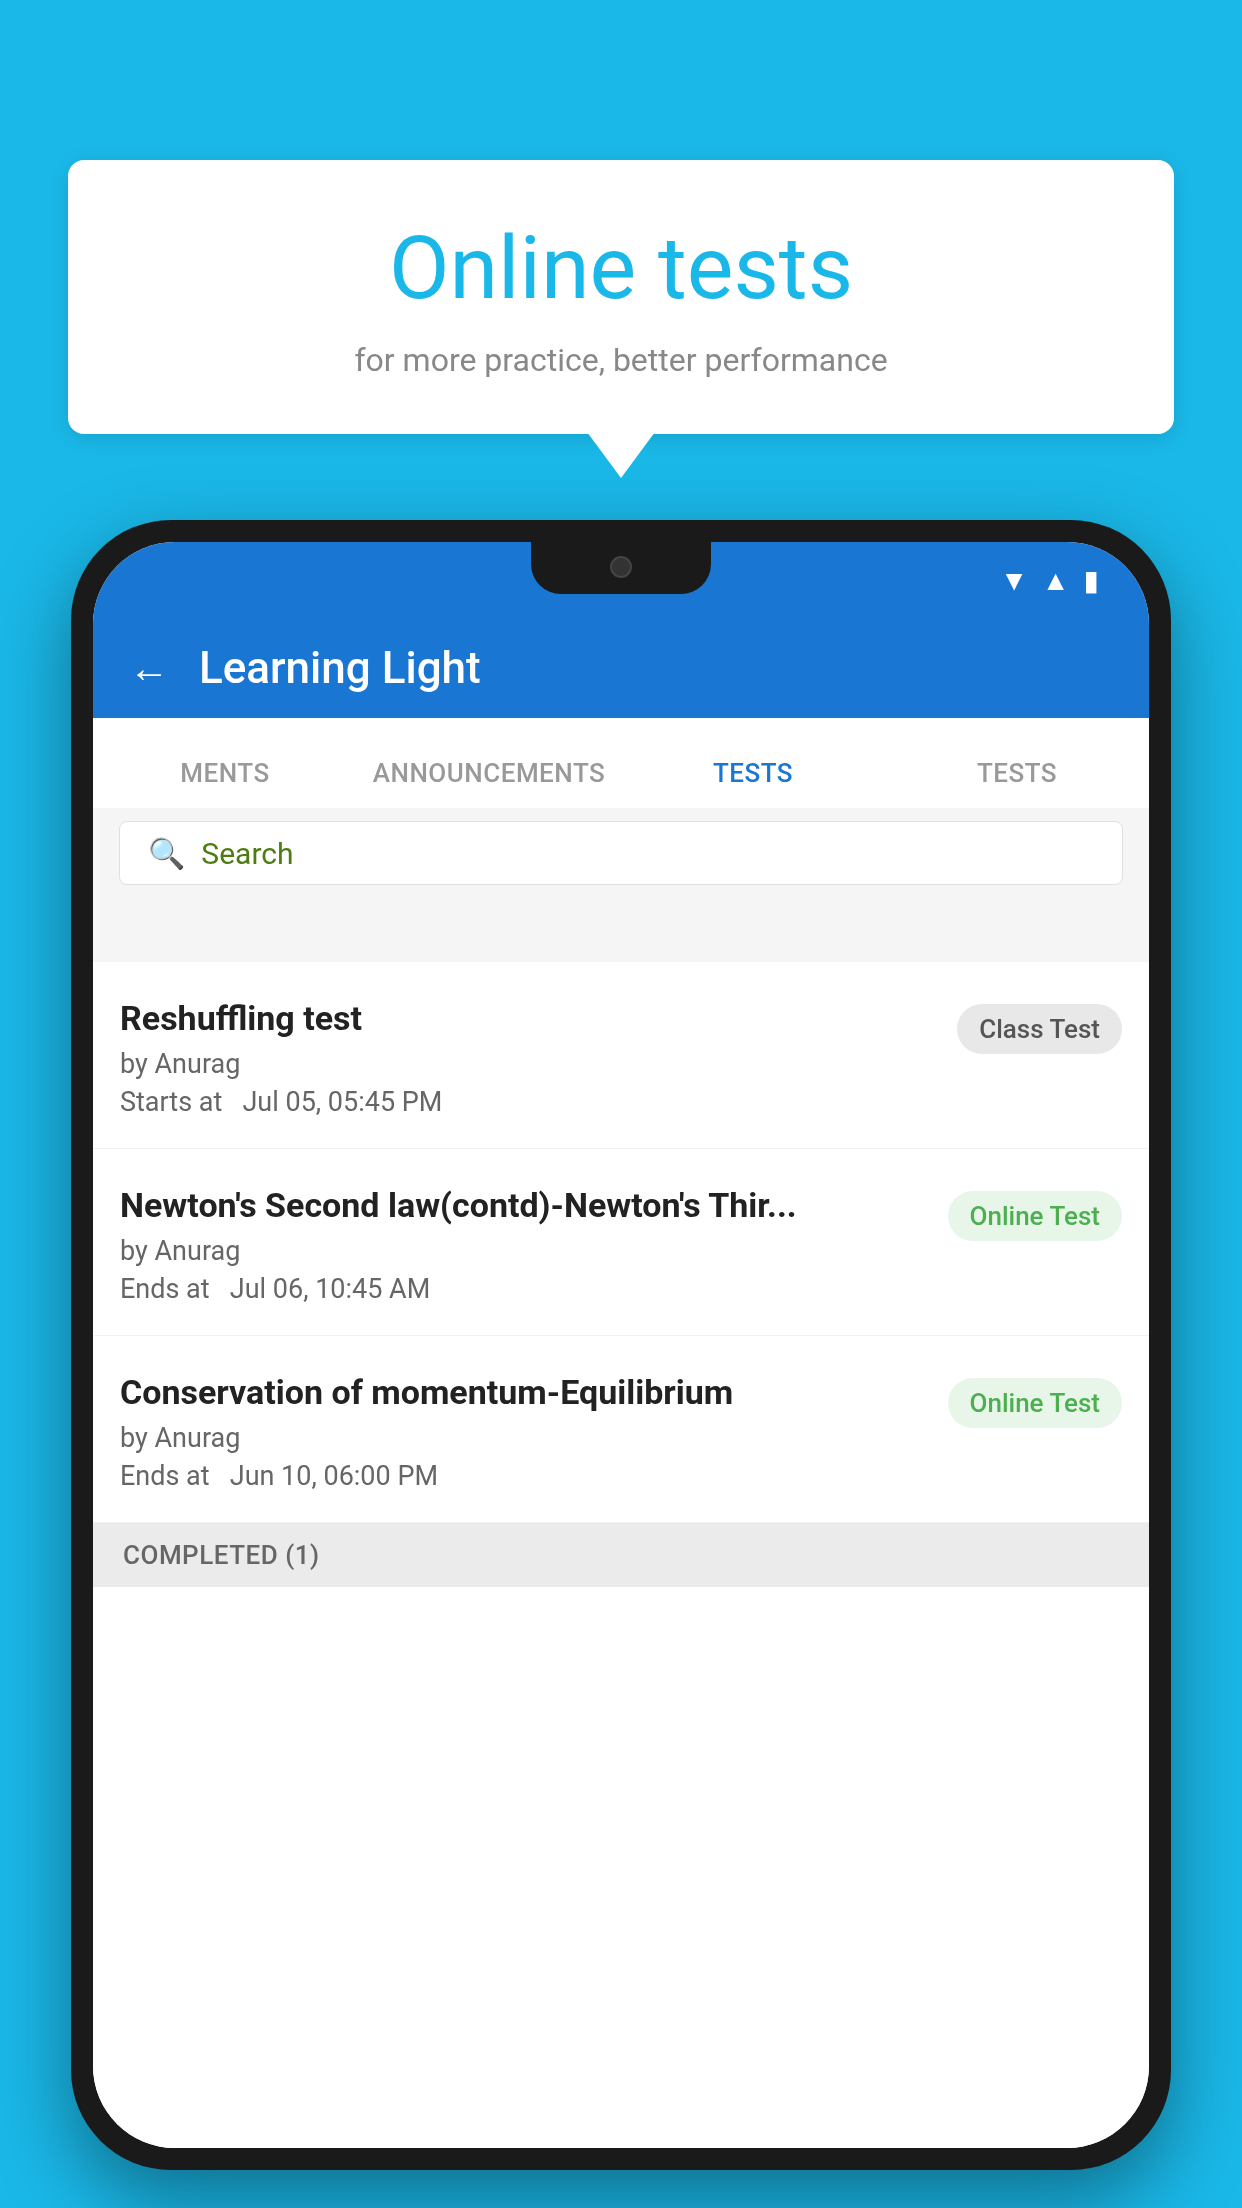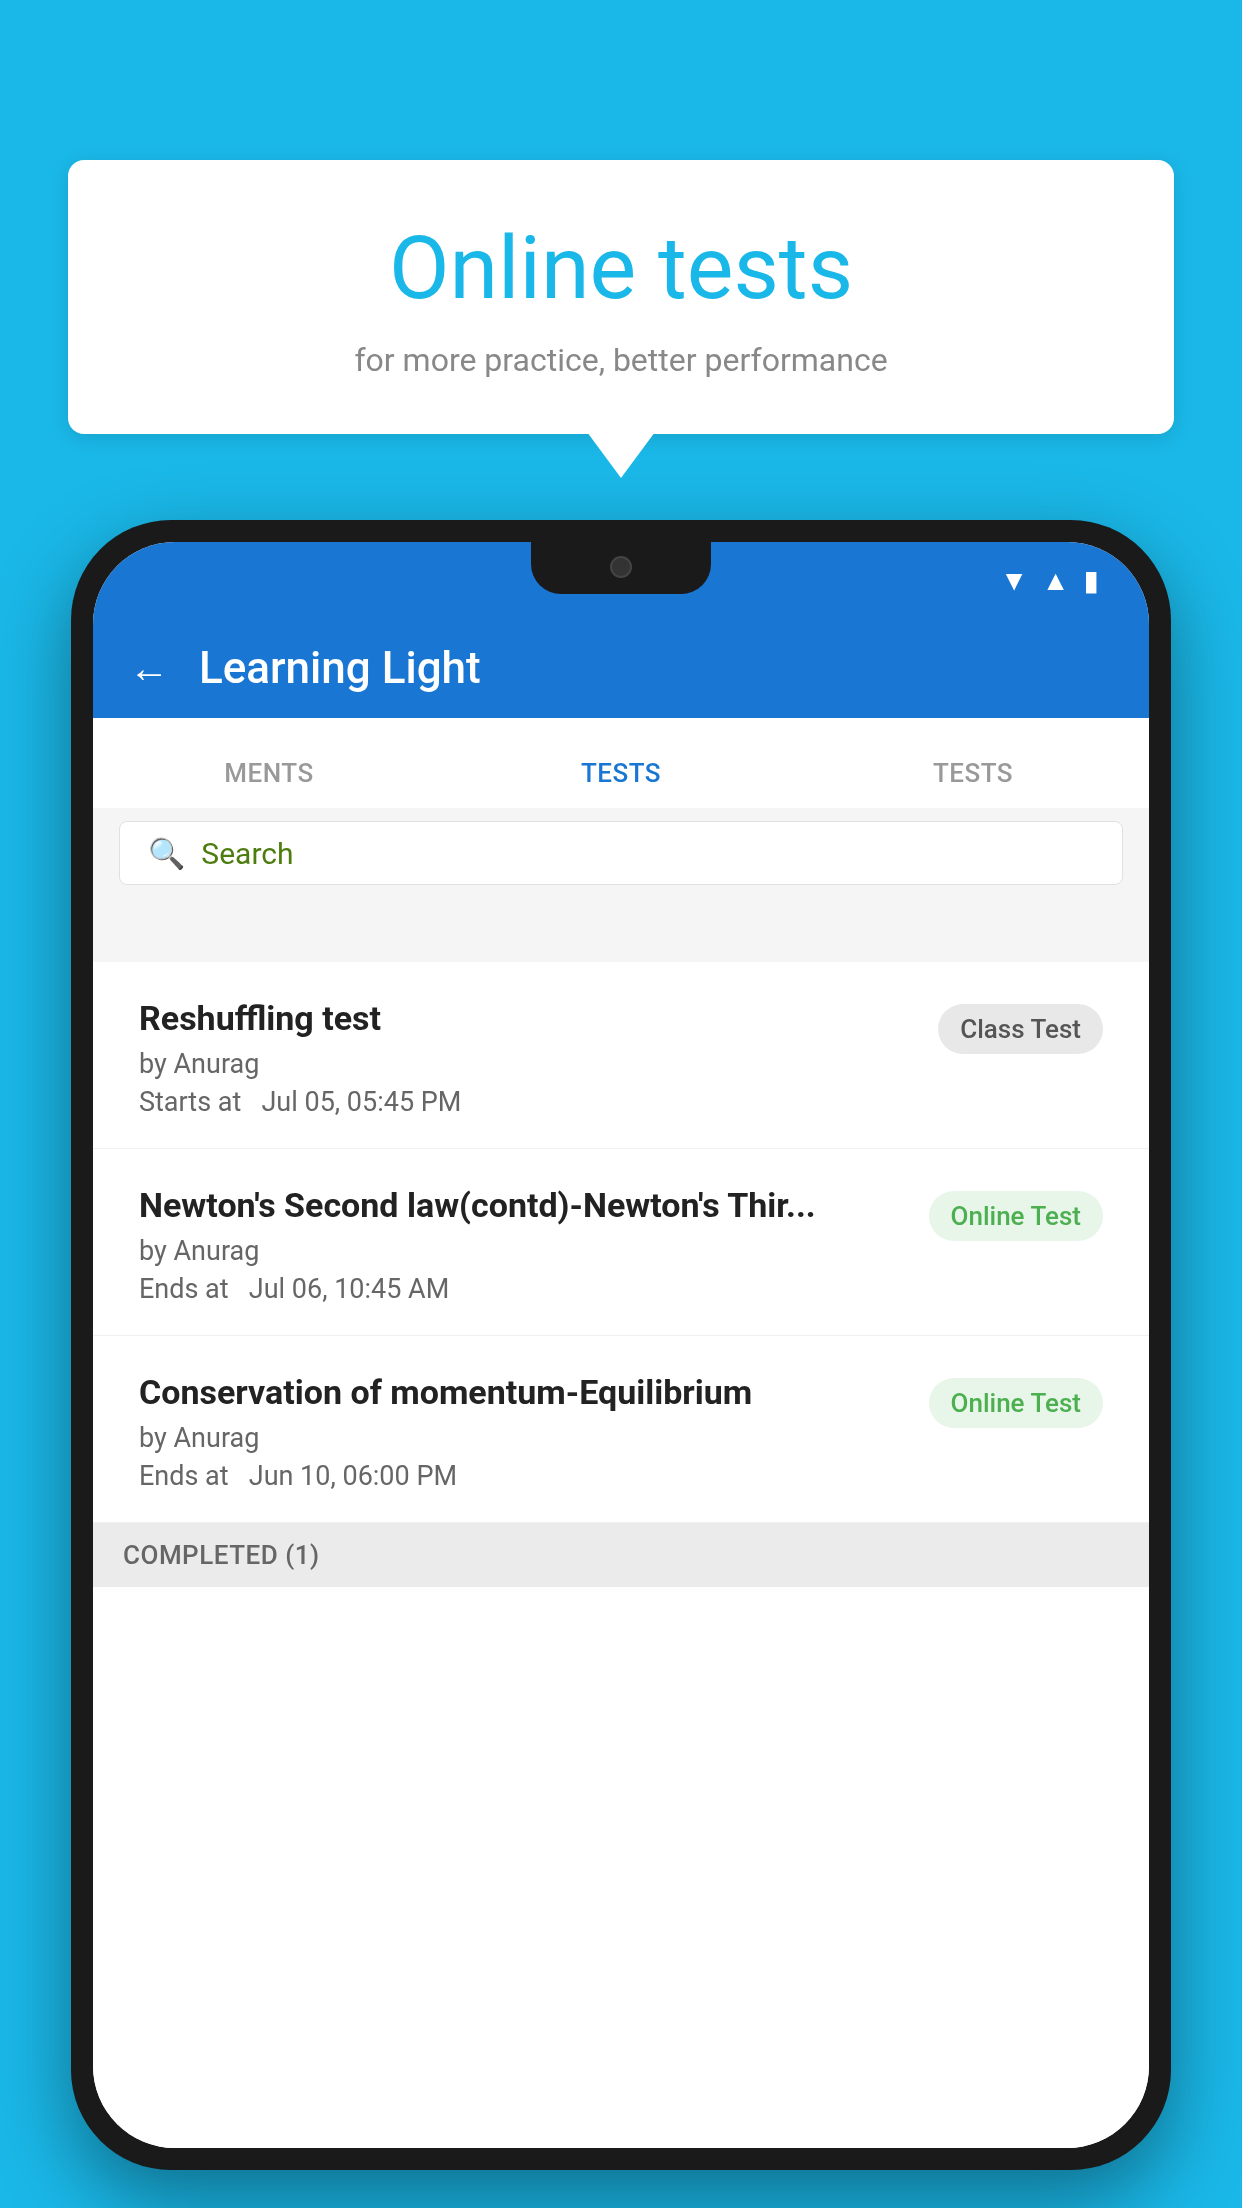--- a/index.html
+++ b/index.html
@@ -262,21 +262,21 @@
       position: absolute;
       top: 420px;
       left: 0;
       right: 0;
       bottom: 0;
       background: white;
       overflow: hidden;
     }
 
     .test-item {
-      padding: 36px 46px 30px;
+      padding: 36px 27px 30px;
       border-bottom: 1px solid #f0f0f0;
       display: flex;
       align-items: flex-start;
       justify-content: space-between;
       min-height: 170px;
     }
 
     .test-item-content {
       flex: 1;
       padding-right: 20px;
@@ -352,20 +352,23 @@
     </div>
 
     <div class="app-bar">
       <span class="back-arrow">←</span>
       <span class="app-bar-title">Learning Light</span>
     </div>
 
     <div class="tab-bar">
       <div class="tab-item">
         <span>MENTS</span>
+      </div>
+      <div class="tab-item">
+        <span>ANNOUNCEMENTS</span>
       </div>
       <div class="tab-item active">
         <span>TESTS</span>
       </div>
       <div class="tab-item">
         <span>TESTS</span>
       </div>
     </div>
 
     <div class="search-bar">

